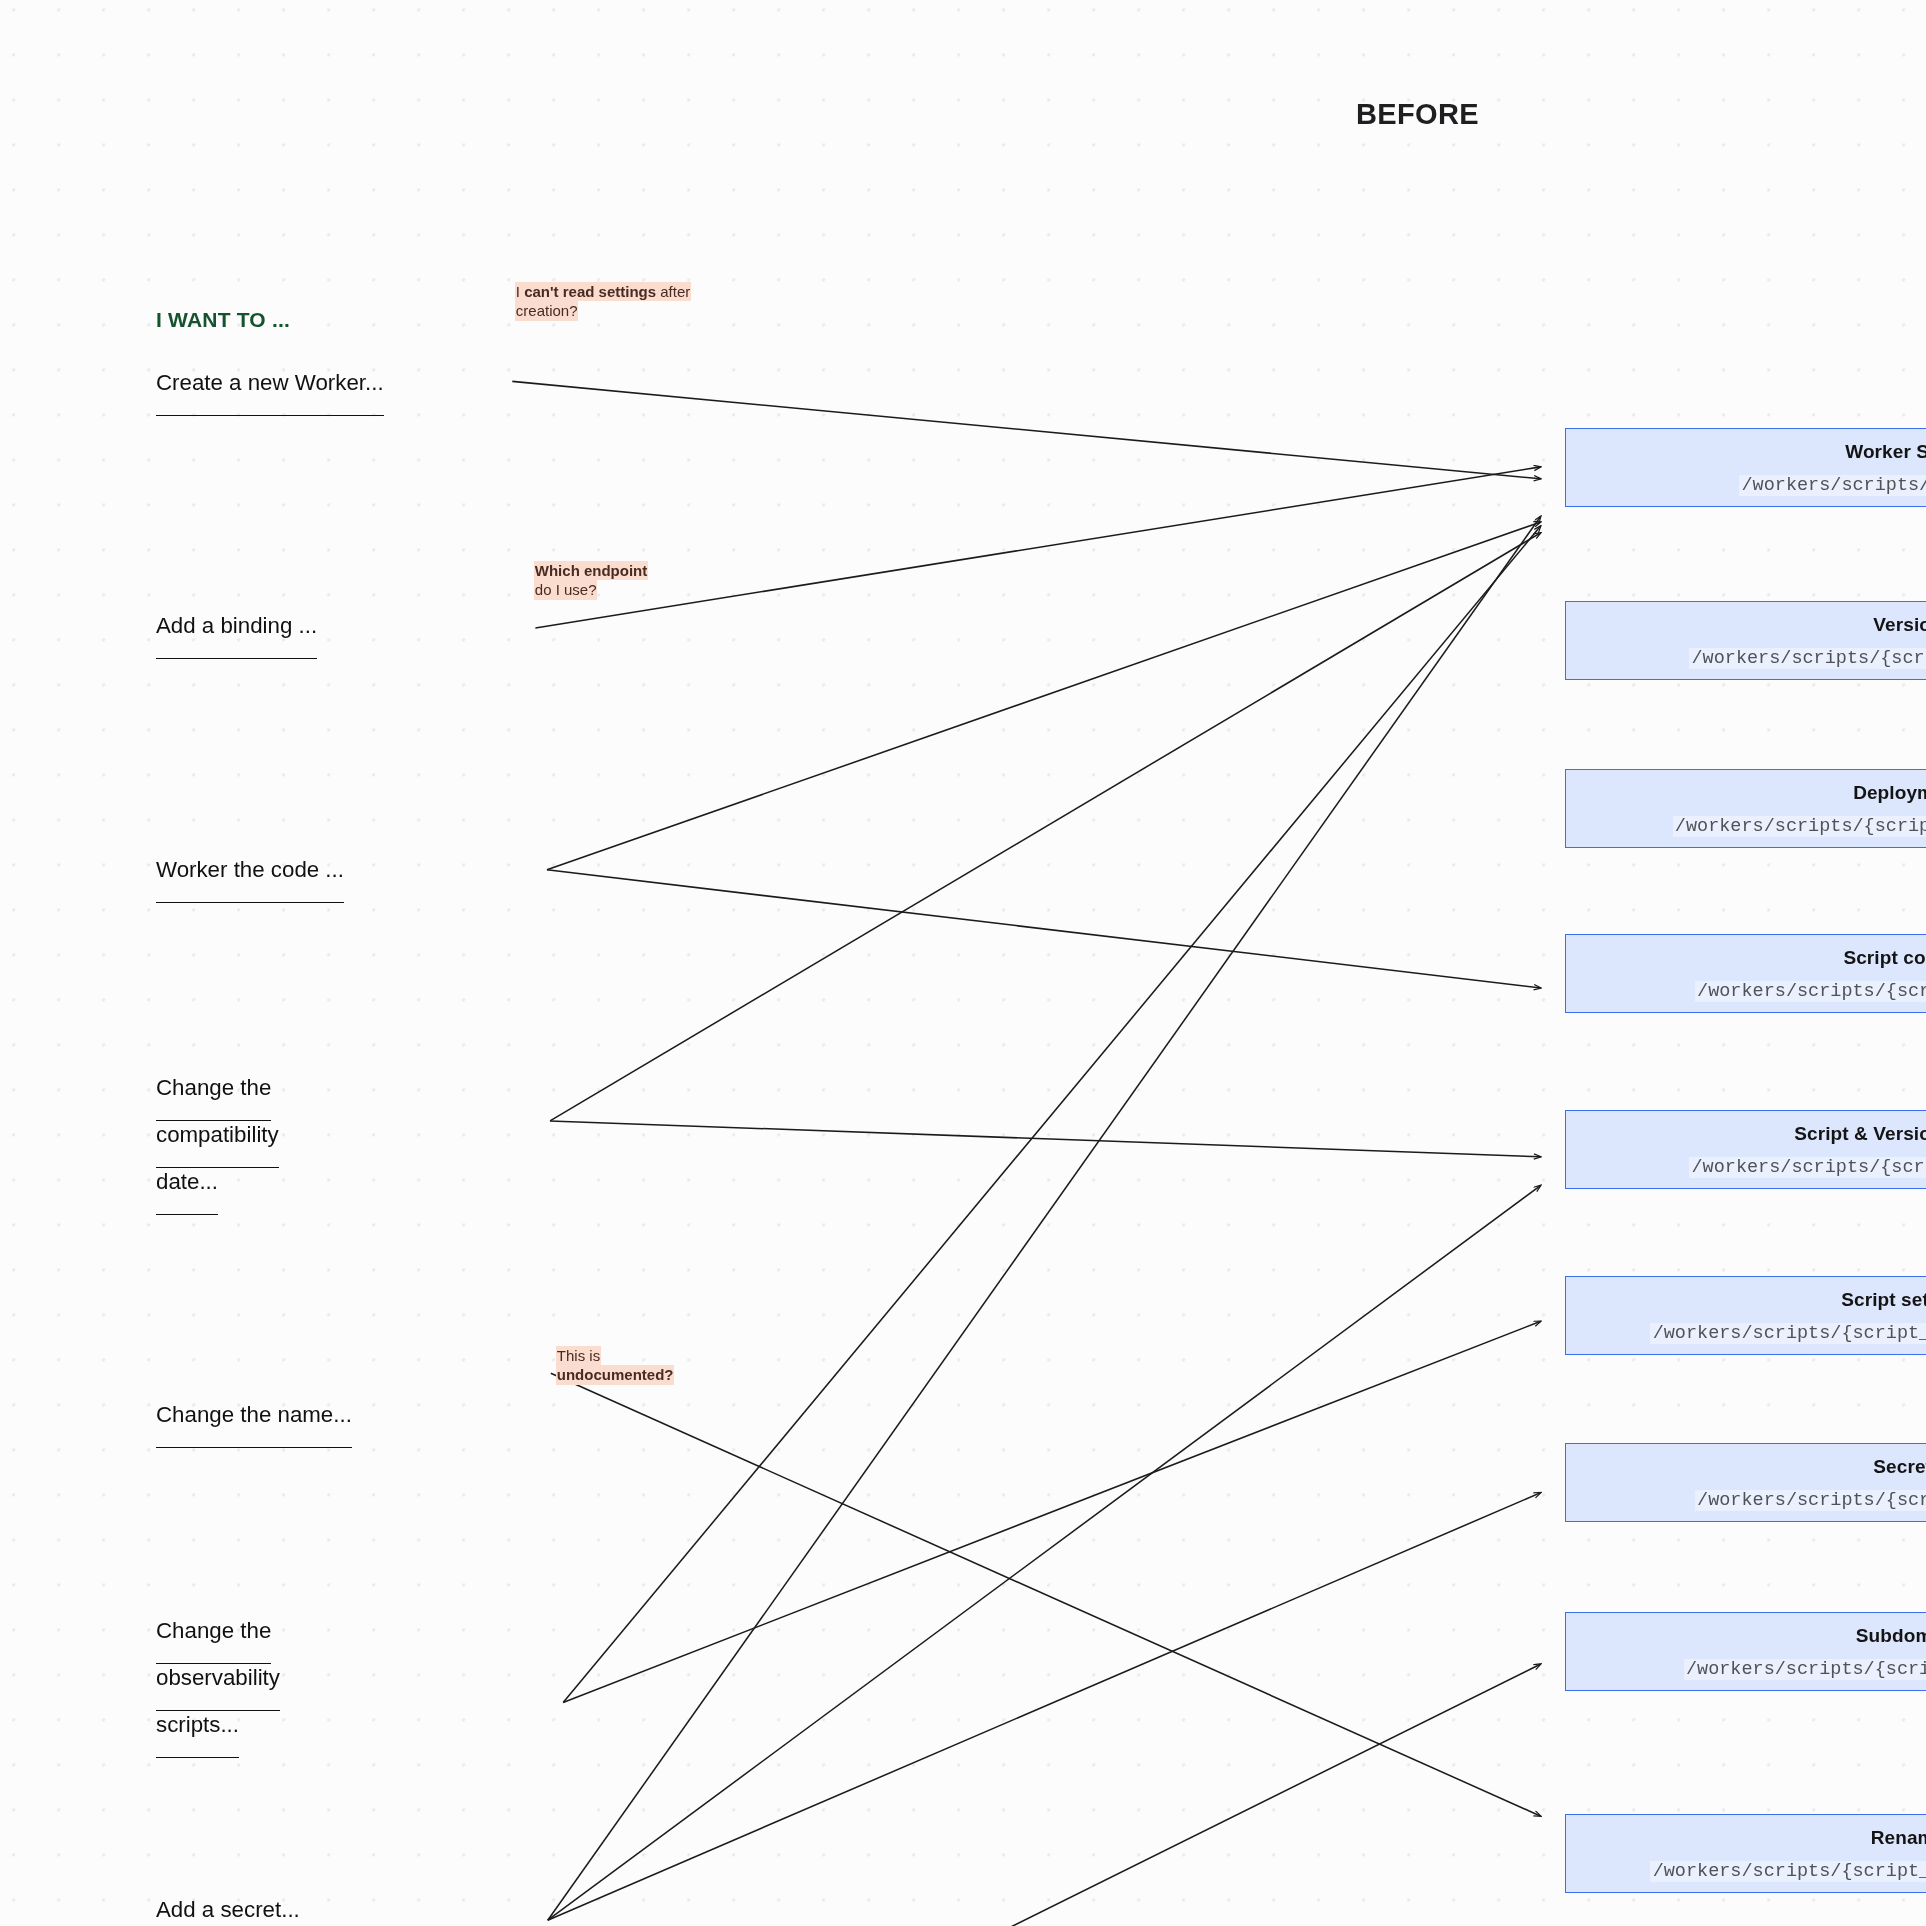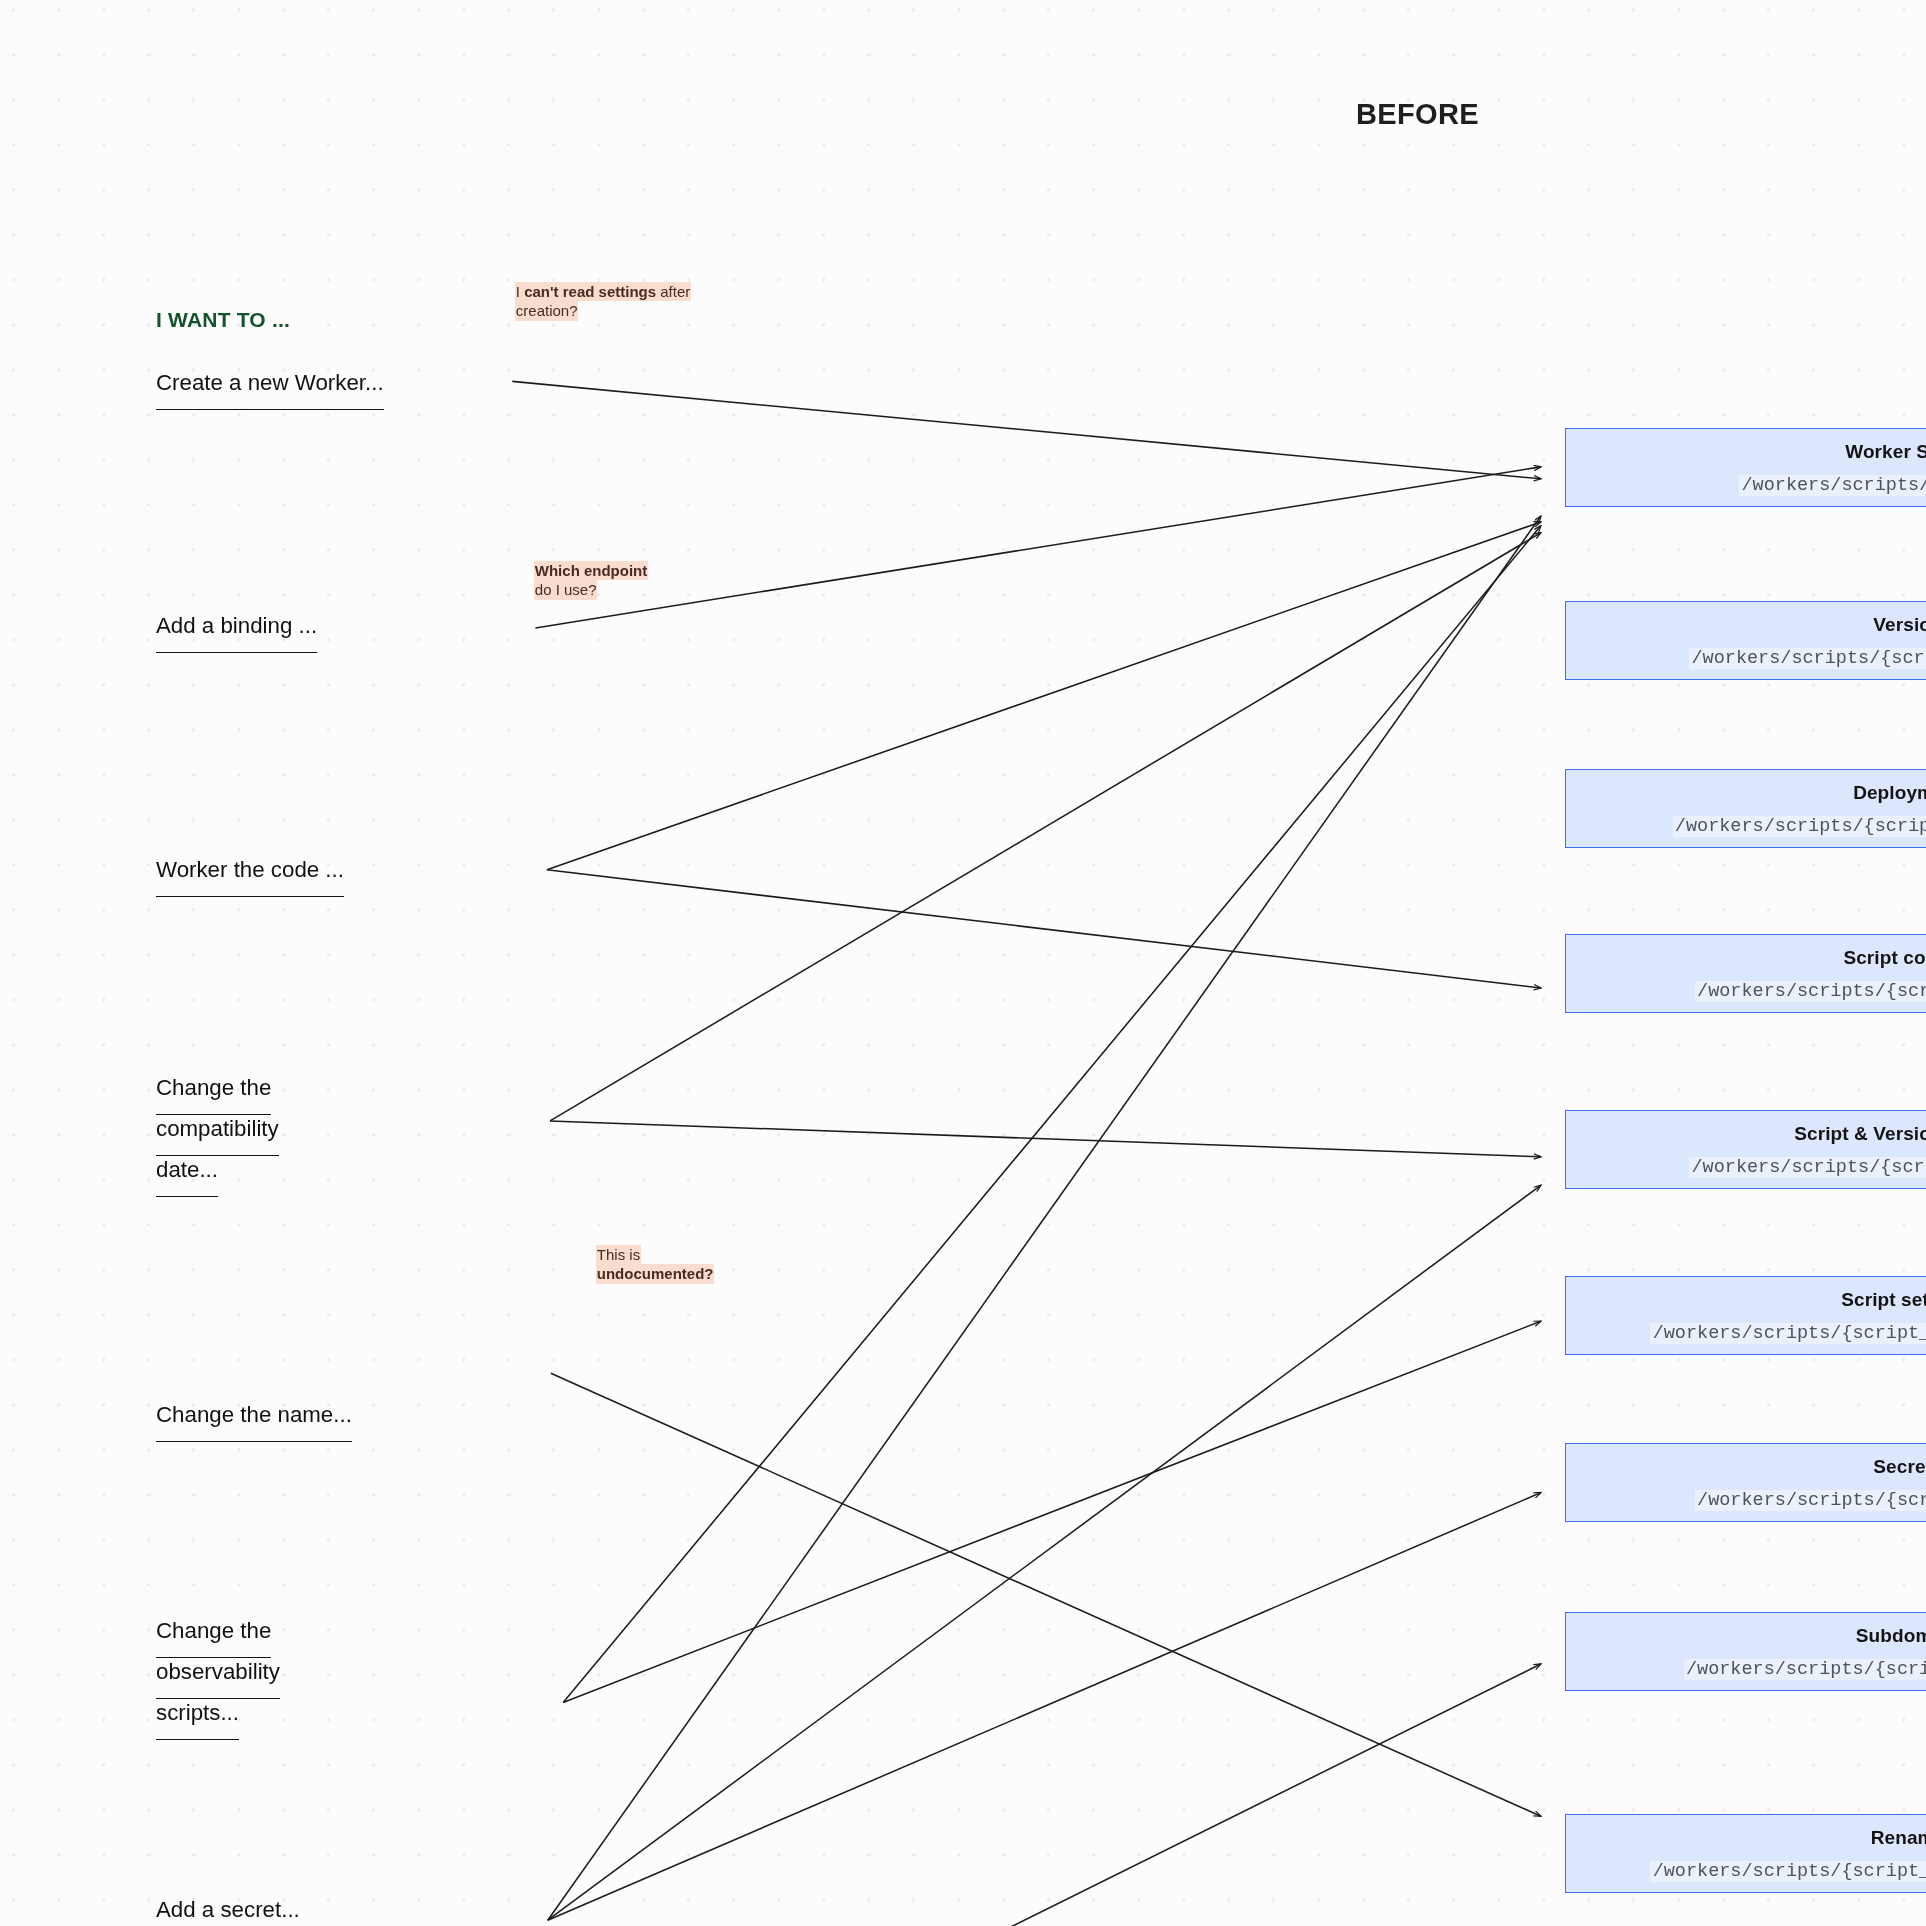--- a/index.html
+++ b/index.html
@@ -24,21 +24,21 @@
   }
 
   
   .tasks{position:absolute;left:156px;top:0;width:347px;}
   .task{position:absolute;left:0;}
   .task .hd{
     font-size:21px;font-weight:700;color:#14532d;letter-spacing:0.2px;white-space:nowrap;
   }
   .task .ln{
     display:block;font-size:22.3px;color:#111;white-space:nowrap;line-height:1.18;
-    border-bottom:1.5px solid #111;width:max-content;padding-bottom:13px;margin-bottom:0.8px;
+    border-bottom:1.5px solid #111;width:max-content;padding-bottom:19px;margin-bottom:0.8px;
   }
 
   
   .note{position:absolute;font-size:15px;line-height:1.30;color:#4a2b21;}
   .note i{font-style:normal;background:#fbddd0;box-decoration-break:clone;-webkit-box-decoration-break:clone;padding:1.2px 0.8px;}
   .note b{font-weight:700;}
   .note .row{display:block;width:max-content;}
 
   
   .boxes{position:absolute;left:1565px;top:0;width:690px;}
@@ -196,17 +196,17 @@
   </div>
 
 <div class="note" style="left: 515px; top: 282px;">
     <span class="row"><i><span>I </span><b>can't read settings</b><span> after</span></i></span>
     <span class="row"><i><span>creation?</span></i></span>
   </div>
 <div class="note" style="left: 534px; top: 525px; margin-top: 36px;">
     <span class="row"><i><b>Which endpoint</b></i></span>
     <span class="row"><i><span>do I use?</span></i></span>
   </div>
-<div class="note" style="left: 556px; top: 1245px; margin-left: 40px;">
+<div class="note" style="left: 556px; top: 1346px;">
     <span class="row"><i><span>This is</span></i></span>
     <span class="row"><i><b>undocumented?</b></i></span>
   </div>
 
 
 </body></html>

